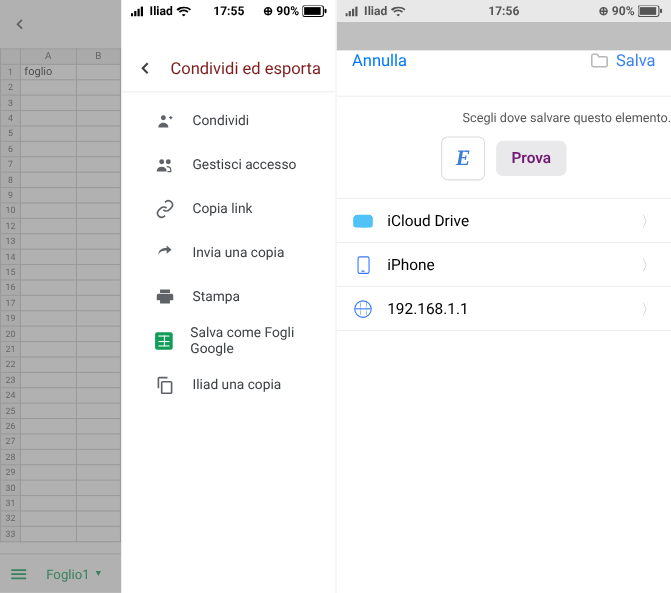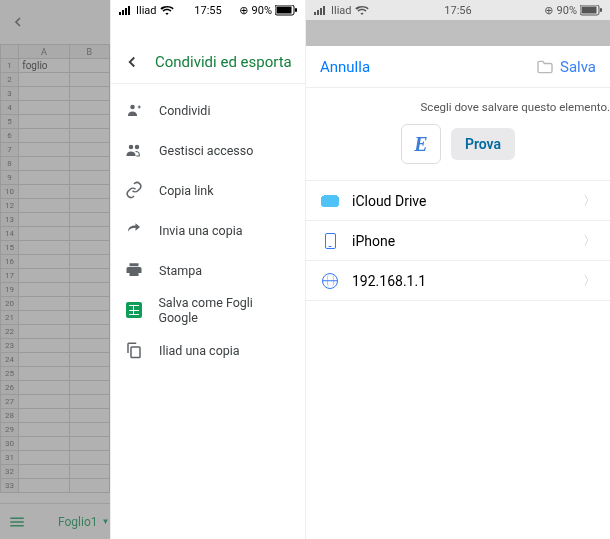--- a/index.html
+++ b/index.html
@@ -5,59 +5,59 @@
 *{box-sizing:border-box;margin:0;padding:0;font-family:-apple-system,BlinkMacSystemFont,"Segoe UI",Roboto,sans-serif;-webkit-font-smoothing:antialiased}
 body{width:610px;height:539px;overflow:hidden;background:#fff}
 .wrap{display:flex;width:610px;height:539px}
 .pane{height:539px;position:relative;overflow:hidden}
 .p1{width:110px;background:#fff}
 .p2{width:195px;background:#fff;border-left:1px solid #eee}
 .p3{width:305px;background:#fff;border-left:1px solid #eee}
 .dim{position:absolute;inset:0;background:rgba(100,100,100,.5);pointer-events:none;z-index:5}
 
 
-.status{height:20px;display:flex;align-items:center;justify-content:space-between;padding:0 8px;font-size:11px;font-weight:400;color:#000}
+.status{height:20px;display:flex;align-items:center;justify-content:space-between;padding:0 8px;font-size:11px;font-weight:700;color:#000}
 .status .left,.status .right{display:flex;align-items:center;gap:3px}
 .status .center{position:absolute;left:50%;transform:translateX(-50%)}
 .sig svg,.wifi svg,.bat svg{display:block}
 
 
 .p1 .tb{height:44px;display:flex;align-items:center;padding:0 10px}
 .sheet{font-size:10px;color:#333}
 .sheet table{border-collapse:collapse;width:100%}
 .sheet th,.sheet td{border:1px solid #d0d0d0;height:14px;text-align:center;font-weight:400}
 .sheet th{background:#f1f1f1;font-size:9px;color:#666}
 .sheet .rn{width:18px;background:#f1f1f1;font-size:8px;color:#666}
 .sheet .cA{width:50px}
 .sheet .cB{width:40px}
 .cell-txt{text-align:left!important;padding-left:3px}
-.btm{position:absolute;bottom:0;left:0;right:0;height:36px;background:#fff;border-top:1px solid #ddd;display:flex;align-items:center;gap:24px;padding:0 8px}
+.btm{position:absolute;bottom:0;left:0;right:0;height:36px;background:#fff;border-top:1px solid #ddd;display:flex;align-items:center;gap:8px;padding:0 8px}
 .ham{color:#0f9d58}
 .tab{display:flex;align-items:center;gap:4px;color:#0f9d58;font-size:12px;padding:4px 8px}
 .tab .tri{font-size:8px}
 
 
 .hdr2{height:44px;display:flex;align-items:center;gap:14px;padding:0 12px;border-bottom:1px solid #eee;margin-top:20px}
-.hdr2 .ttl{font-size:15px;color:#15803d}
+.hdr2 .ttl{font-size:15px;color:#7f1d1d}
 .menu{padding:6px 0}
-.mi{display:flex;align-items:center;gap:16px;height:40px;padding:0 14px;font-size:12.5px;color:#3c4043}
+.mi{display:flex;align-items:center;gap:16px;height:40px;padding:0 30px;font-size:12.5px;color:#3c4043}
 .mi .ic{width:18px;height:18px;display:flex;align-items:center;justify-content:center;color:#5f6368}
 .gs-ic{width:16px;height:16px;background:#0f9d58;border-radius:2px;position:relative}
 .gs-ic::before{content:"";position:absolute;inset:3px;background:linear-gradient(#fff,#fff) 0 0/100% 1px no-repeat,linear-gradient(#fff,#fff) 0 50%/100% 1px no-repeat,linear-gradient(#fff,#fff) 0 100%/100% 1px no-repeat,linear-gradient(#fff,#fff) 50% 0/1px 100% no-repeat}
 
 
 .p3 .status{background:#e8e8e8;color:#555}
 .greybar{height:26px;background:#bfbfbf}
-.nav3{height:42px;display:flex;align-items:center;justify-content:space-between;padding:0 14px;border-bottom:1px solid #eee;background:#fff}
+.nav3{height:42px;display:flex;align-items:flex-start;justify-content:space-between;padding:0 14px;border-bottom:1px solid #eee;background:#fff}
 .cancel{color:#007aff;font-size:15px}
 .save{color:#3b82f6;font-size:15px;display:flex;align-items:center;gap:6px}
 .prompt{text-align:right;font-size:11.5px;color:#555;padding:12px 0 10px}
 .file{display:flex;justify-content:center;gap:10px;align-items:center;margin-bottom:16px}
 .fico{width:40px;height:40px;border:1px solid #dcdcdc;border-radius:6px;display:flex;align-items:center;justify-content:center;font-family:Georgia,serif;font-style:italic;font-size:20px;color:#3b7dd8;font-weight:600}
-.fname{background:#e9e9eb;border-radius:6px;padding:8px 14px;font-size:14px;color:#0369a1;font-weight:600}
+.fname{background:#e9e9eb;border-radius:6px;padding:8px 14px;font-size:14px;color:#701a75;font-weight:600}
 .locs{border-top:1px solid #eee}
 .loc{display:flex;align-items:center;gap:12px;height:40px;padding:0 14px;border-bottom:1px solid #eee;font-size:14px;color:#000}
 .loc .lic{width:20px;display:flex;justify-content:center}
 .loc .chev{margin-left:auto;color:#c0c0c0;font-size:13px}
 .cloud{width:18px;height:12px;background:radial-gradient(circle at 35% 60%,#4fc3f7 55%,transparent 56%),radial-gradient(circle at 65% 55%,#4fc3f7 55%,transparent 56%),linear-gradient(#4fc3f7,#4fc3f7) 15% 60%/70% 40% no-repeat;border-radius:3px}
 .iphone{width:11px;height:16px;border:1.5px solid #3478f6;border-radius:2px;position:relative}
 .iphone::after{content:"";position:absolute;bottom:1px;left:50%;transform:translateX(-50%);width:3px;height:1px;background:#3478f6;border-radius:1px}
 .globe{width:16px;height:16px;border:1.5px solid #3478f6;border-radius:50%;position:relative}
 .globe::before{content:"";position:absolute;inset:-1.5px;border:1.5px solid transparent;border-left-color:#3478f6;border-right-color:#3478f6;border-radius:50%;transform:scaleX(.4)}
 .globe::after{content:"";position:absolute;left:0;right:0;top:50%;height:1.5px;background:#3478f6;transform:translateY(-50%)}

